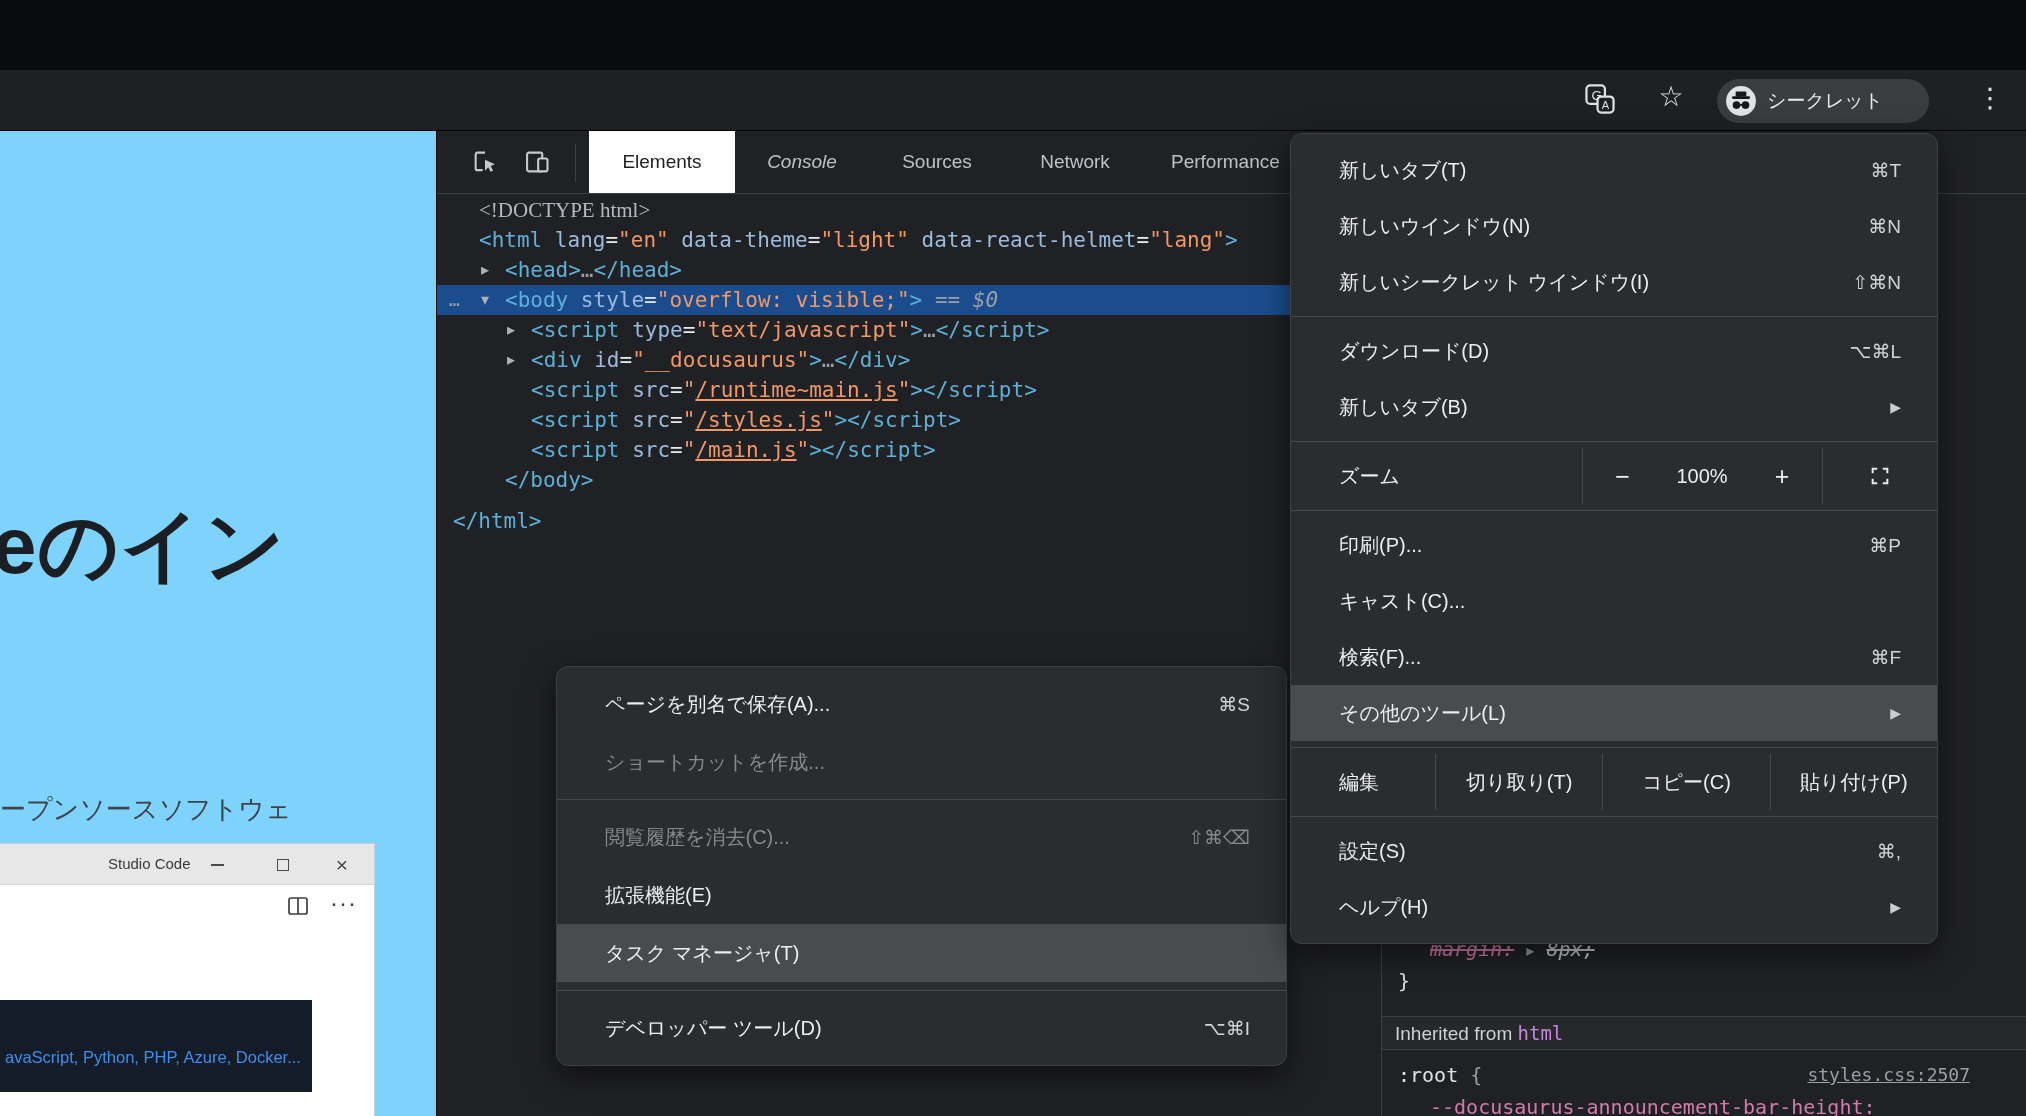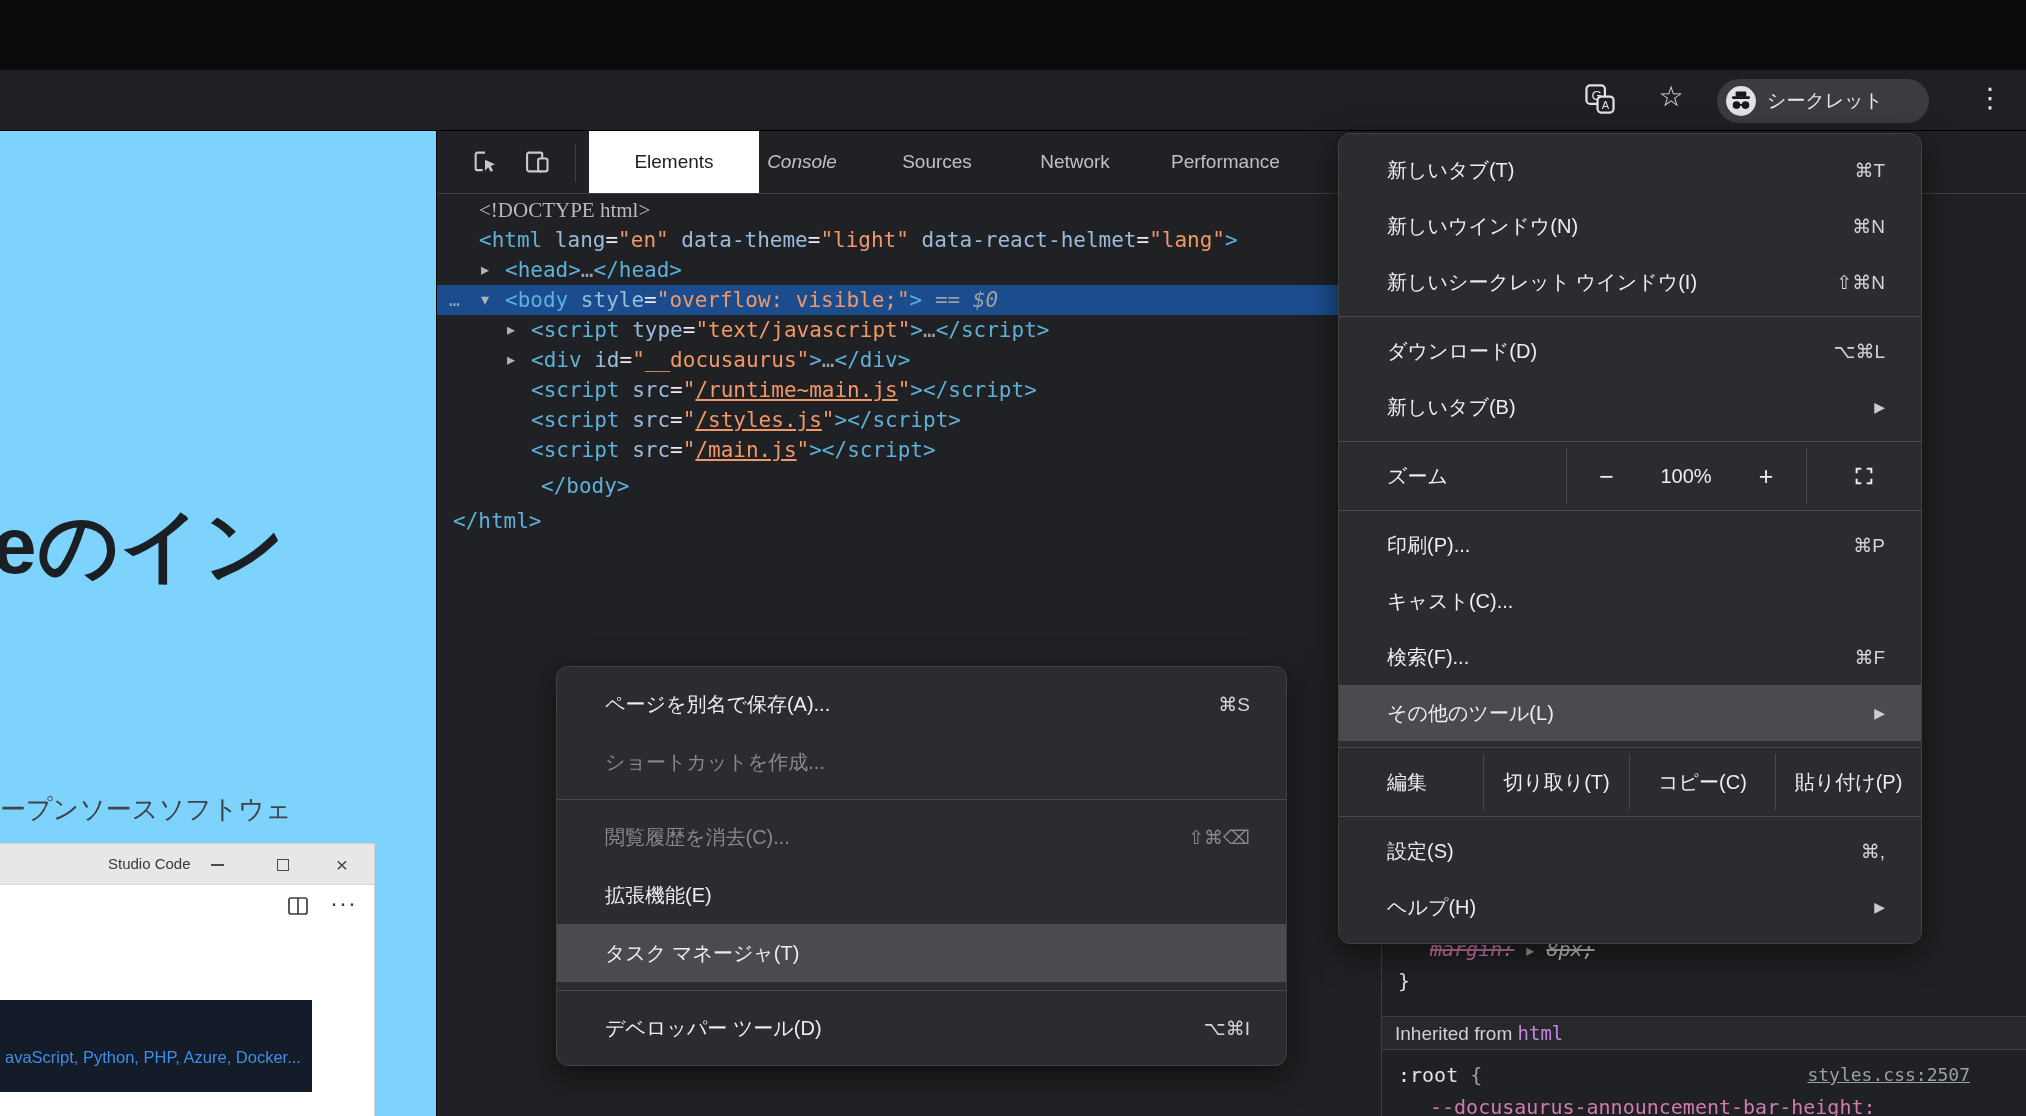--- a/index.html
+++ b/index.html
@@ -43,21 +43,21 @@
   #vsc-links { position:absolute; left:5px; top:48px; font-size:16.5px; color:#3d8fe9; white-space:nowrap; }
 
   
   #devtools { position:absolute; left:436px; top:131px; width:1590px; height:985px;
               background:#202124; border-left:1px solid #050505; z-index:1; }
   #dt-tabbar { position:absolute; left:0; top:0; width:100%; height:63px;
                border-bottom:1px solid #3c4043; }
   #dt-inspect { position:absolute; left:34px; top:17px; }
   #dt-device { position:absolute; left:86px; top:17px; }
   #dt-icon-sep { position:absolute; left:138px; top:13px; width:1px; height:38px; background:#3c4043; }
-  #tab-elements { position:absolute; left:152px; top:0; width:170px; height:62px; background:#fff;
+  #tab-elements { position:absolute; left:152px; top:0; width:146px; height:62px; background:#fff;
                   color:#202124; font-size:19px; display:flex; align-items:center; justify-content:center;text-align:right; }
   .dt-tab { position:absolute; top:0; height:62px; display:flex; align-items:center;
             color:#bdc1c6; font-size:19px; transform:translateX(-50%); white-space:nowrap; }
   #tab-console { left:365px;font-style:italic; } #tab-sources { left:500px; } #tab-network { left:638px; }
   #tab-performance { left:734px; transform:none; }
 
   #dom-pane { position:absolute; left:0; top:63px; width:944px; bottom:0; overflow:hidden; }
   .code-line { position:absolute; left:0; right:0; height:30px; line-height:30px;
                font-family:"DejaVu Sans Mono",monospace; font-size:21px; white-space:pre; color:#e8eaed; }
   .code-line.selected { background:#1b4d8e; }
@@ -77,21 +77,21 @@
   #sp-header { position:absolute; left:0; right:0; top:822px; height:34px; line-height:33px;
                background:#26282b; border-top:1px solid #3c4043; border-bottom:1px solid #3c4043;
                padding-left:13px; font-size:19px; color:#cdd0d4; }
   #sp-header .node { color:#c586e0; font-family:"DejaVu Sans Mono",monospace; font-size:19px; }
   #sp-source { position:absolute; right:56px; top:0; font-size:18px; color:#9aa0a6;
                text-decoration:underline; }
 
   
   .menu { position:absolute; background:#2b2c2f; border:1px solid #3f4043; border-radius:12px;
           padding:8px 0; box-shadow:0 10px 32px rgba(0,0,0,.55); }
-  #main-menu { left:1290px; top:133px; width:584px; z-index:50;margin-left:48px; }
+  #main-menu { left:1290px; top:133px; width:648px; z-index:50; }
   #sub-menu  { left:556px;  top:666px; width:731px; z-index:40; }
   .menu-item { display:flex; align-items:center; height:56px; padding:0 36px 0 48px;
                font-size:20px; color:#edeef0; white-space:nowrap; }
   #sub-menu .menu-item { height:58px; }
   .menu-item.highlighted { background:#4a4b4f; }
   .menu-item.disabled, .menu-item.disabled .accel { color:#87898d; }
   .menu-sep { height:1px; background:#48494c; margin:6px 0; }
   #sub-menu .menu-sep { margin:8px 0; }
   .accel { margin-left:auto; color:#d2d4d8; font-size:19px; }
   .subarrow { margin-left:auto; color:#cbcdd1; font-size:14px; }
@@ -195,21 +195,21 @@
     <div id="dom-pane">
         <div class="code-line" style="top: 1px; padding-left: 42px; font-family: Liberation Serif, serif;"><span class="tk-doctype">&lt;!DOCTYPE html&gt;</span></div>
         <div class="code-line" style="top: 31px; padding-left: 42px;"><span class="tk-tag">&lt;html</span><span class="tk-attr"> lang</span><span class="tk-plain">=</span><span class="tk-val">"en"</span><span class="tk-attr"> data-theme</span><span class="tk-plain">=</span><span class="tk-val">"light"</span><span class="tk-attr"> data-react-helmet</span><span class="tk-plain">=</span><span class="tk-val">"lang"</span><span class="tk-tag">&gt;</span></div>
         <div class="code-line" style="top: 61px; padding-left: 68px;"><span class="twisty" style="left: 44px;">▸</span><span class="tk-tag">&lt;head&gt;</span><span class="tk-gray">…</span><span class="tk-tag">&lt;/head&gt;</span></div>
         <div class="code-line selected" style="top: 91px; padding-left: 68px;"><span class="gdots">…</span><span class="twisty" style="left: 44px;">▾</span><span class="tk-tag">&lt;body</span><span class="tk-attr"> style</span><span class="tk-plain">=</span><span class="tk-val">"overflow: visible;"</span><span class="tk-tag">&gt;</span><span class="tk-meta"> == $0</span></div>
         <div class="code-line" style="top: 121px; padding-left: 94px;"><span class="twisty" style="left: 70px;">▸</span><span class="tk-tag">&lt;script</span><span class="tk-attr"> type</span><span class="tk-plain">=</span><span class="tk-val">"text/javascript"</span><span class="tk-tag">&gt;</span><span class="tk-gray">…</span><span class="tk-tag">&lt;/script&gt;</span></div>
         <div class="code-line" style="top: 151px; padding-left: 94px;"><span class="twisty" style="left: 70px;">▸</span><span class="tk-tag">&lt;div</span><span class="tk-attr"> id</span><span class="tk-plain">=</span><span class="tk-val">"__docusaurus"</span><span class="tk-tag">&gt;</span><span class="tk-gray">…</span><span class="tk-tag">&lt;/div&gt;</span></div>
         <div class="code-line" style="top: 181px; padding-left: 94px;"><span class="tk-tag">&lt;script</span><span class="tk-attr"> src</span><span class="tk-plain">=</span><span class="tk-val">"</span><span class="tk-link">/runtime~main.js</span><span class="tk-val">"</span><span class="tk-tag">&gt;&lt;/script&gt;</span></div>
         <div class="code-line" style="top: 211px; padding-left: 94px;"><span class="tk-tag">&lt;script</span><span class="tk-attr"> src</span><span class="tk-plain">=</span><span class="tk-val">"</span><span class="tk-link">/styles.js</span><span class="tk-val">"</span><span class="tk-tag">&gt;&lt;/script&gt;</span></div>
         <div class="code-line" style="top: 241px; padding-left: 94px;"><span class="tk-tag">&lt;script</span><span class="tk-attr"> src</span><span class="tk-plain">=</span><span class="tk-val">"</span><span class="tk-link">/main.js</span><span class="tk-val">"</span><span class="tk-tag">&gt;&lt;/script&gt;</span></div>
-        <div class="code-line" style="top: 277px; padding-left: 104px;"><span class="tk-tag">&lt;/body&gt;</span></div>
+        <div class="code-line" style="top: 271px; padding-left: 68px;"><span class="tk-tag">&lt;/body&gt;</span></div>
         <div class="code-line" style="top: 312px; padding-left: 16px;"><span class="tk-tag">&lt;/html&gt;</span></div>
       </div>
 
     <div id="styles-pane">
       <div class="sp-row sp-indent" style="top:740px">
         <span class="prop-name struck">margin:</span><span> </span><span class="twisty" style="position:static;color:#9aa0a6">▸</span><span> </span><span class="prop-val struck">8px;</span>
       </div>
       <div class="sp-row sp-flush" style="top:772px">}</div>
       <div id="sp-header">
         <span>Inherited from </span><span class="node">html</span>

